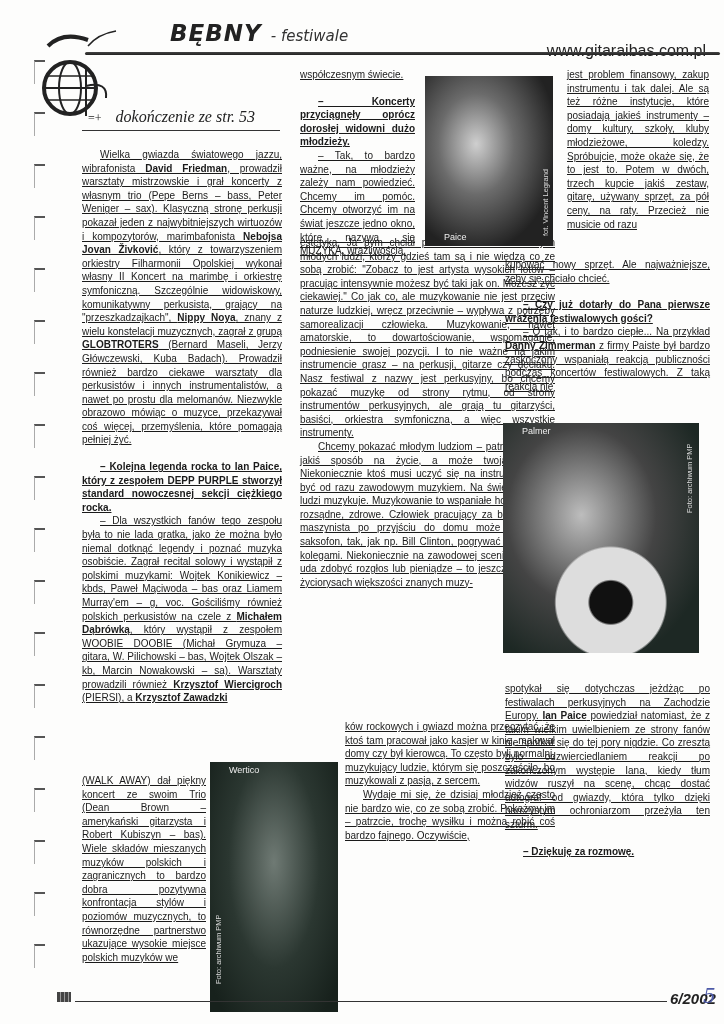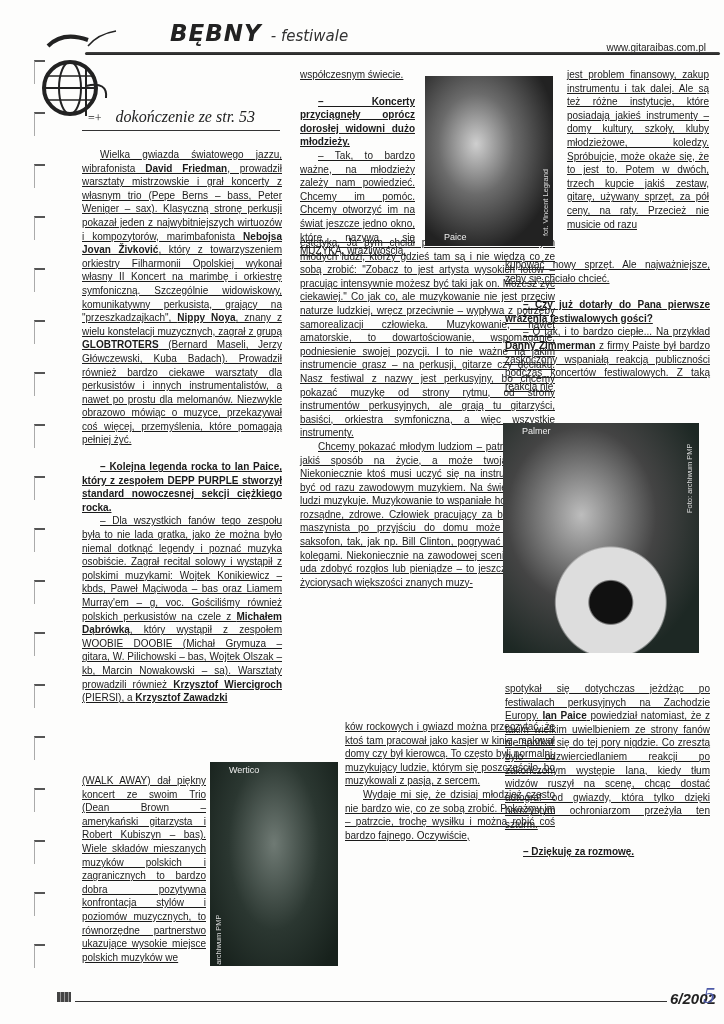--- a/index.html
+++ b/index.html
@@ -5,21 +5,21 @@
   html,body{margin:0;padding:0;background:#fff;}
   body{width:724px;height:1024px;position:relative;overflow:hidden;font-family:"Liberation Sans",sans-serif;color:#1a1a1a;}
   .page{position:absolute;inset:0;background:#fdfdfc;}
   
   .ticks{position:absolute;left:34px;top:60px;width:12px;height:960px;}
   .tick{position:absolute;left:0;width:10px;height:22px;border-left:1px solid #aaa;border-top:2px solid #555;}
   
   .logo{position:absolute;left:38px;top:26px;width:80px;height:100px;}
   .title{position:absolute;left:170px;top:20px;font-family:"DejaVu Sans",sans-serif;font-weight:bold;font-style:italic;font-size:23px;letter-spacing:1px;color:#222;}
   .title .sub{font-size:15px;font-weight:normal;font-style:italic;letter-spacing:0;color:#333;}
-  .site{position:absolute;right:18px;top:42px;font-size:10px;color:#222;}
+  .site{position:absolute;right:18px;top:42px;font-size:16px;color:#222;}
   .header-rule{position:absolute;left:85px;top:52px;width:635px;height:3px;background:linear-gradient(#444,#222);border-radius:2px;}
   .cont{position:absolute;left:88px;top:108px;font-family:Liberation Serif, serif;font-style:italic;font-size:16px;color:#222;}
   .cont .arrow{font-style:normal;font-size:12px;margin-right:10px;}
   .cont-rule{position:absolute;left:82px;top:130px;width:198px;height:1px;background:#333;}
   
   .col{position:absolute;font-size:10px;line-height:13.6px;text-align:justify;text-decoration:underline;}
   .col p{margin:0;text-indent:18px;}
   .col p.noind{text-indent:0;}
   .col p.gap{margin-top:13px;}
   .col b{font-weight:bold;}
@@ -30,21 +30,21 @@
   .c2c{left:345px;top:720px;width:210px;}
   .c3a{left:567px;top:68px;width:142px;}
   .c3b{left:505px;top:258px;width:205px;}
   .c3c{left:505px;top:682px;width:205px;}
   
   .photo{position:absolute;overflow:hidden;background:#1e2b26;}
   .photo .cap{position:absolute;left:5px;top:3px;color:#eee;font-size:9px;margin-left:14px;}
   .photo .credit{position:absolute;color:#ddd;font-size:7.5px;transform:rotate(-90deg);transform-origin:left top;white-space:nowrap;}
   .p-paice{left:425px;top:76px;width:128px;height:170px;background:radial-gradient(ellipse at 40% 40%,#cfcfcf 0,#6b6b6b 35%,#222 75%);}
   .p-palmer{left:503px;top:423px;width:196px;height:230px;background:radial-gradient(circle at 55% 78%,#111 0 10%,#ddd 11% 26%,transparent 27%),radial-gradient(ellipse at 40% 40%,#bdbdbd 0,#444 45%,#1d2824 80%);text-align:center;}
-  .p-wertico{left:210px;top:762px;width:128px;height:204px;background:radial-gradient(ellipse at 50% 40%,#6f7a74 0,#2b3731 50%,#17211c 90%);}
+  .p-wertico{left:210px;top:762px;width:128px;height:250px;background:radial-gradient(ellipse at 50% 40%,#6f7a74 0,#2b3731 50%,#17211c 90%);}
   
   .foot-rule{position:absolute;left:75px;top:1001px;width:592px;height:1px;background:#333;}
   .foot-icon{position:absolute;left:57px;top:992px;width:14px;height:10px;background:repeating-linear-gradient(90deg,#444 0 3px,#999 3px 4px);}
   .issue{position:absolute;left:670px;top:990px;font-size:15px;font-weight:bold;font-style:italic;color:#222;}
   .pagenum{position:absolute;left:703px;top:984px;font-family:"DejaVu Serif",serif;font-style:italic;font-size:20px;color:#4d5aa8;}
 </style>
 </head>
 <body>
 
 <div class="page">

